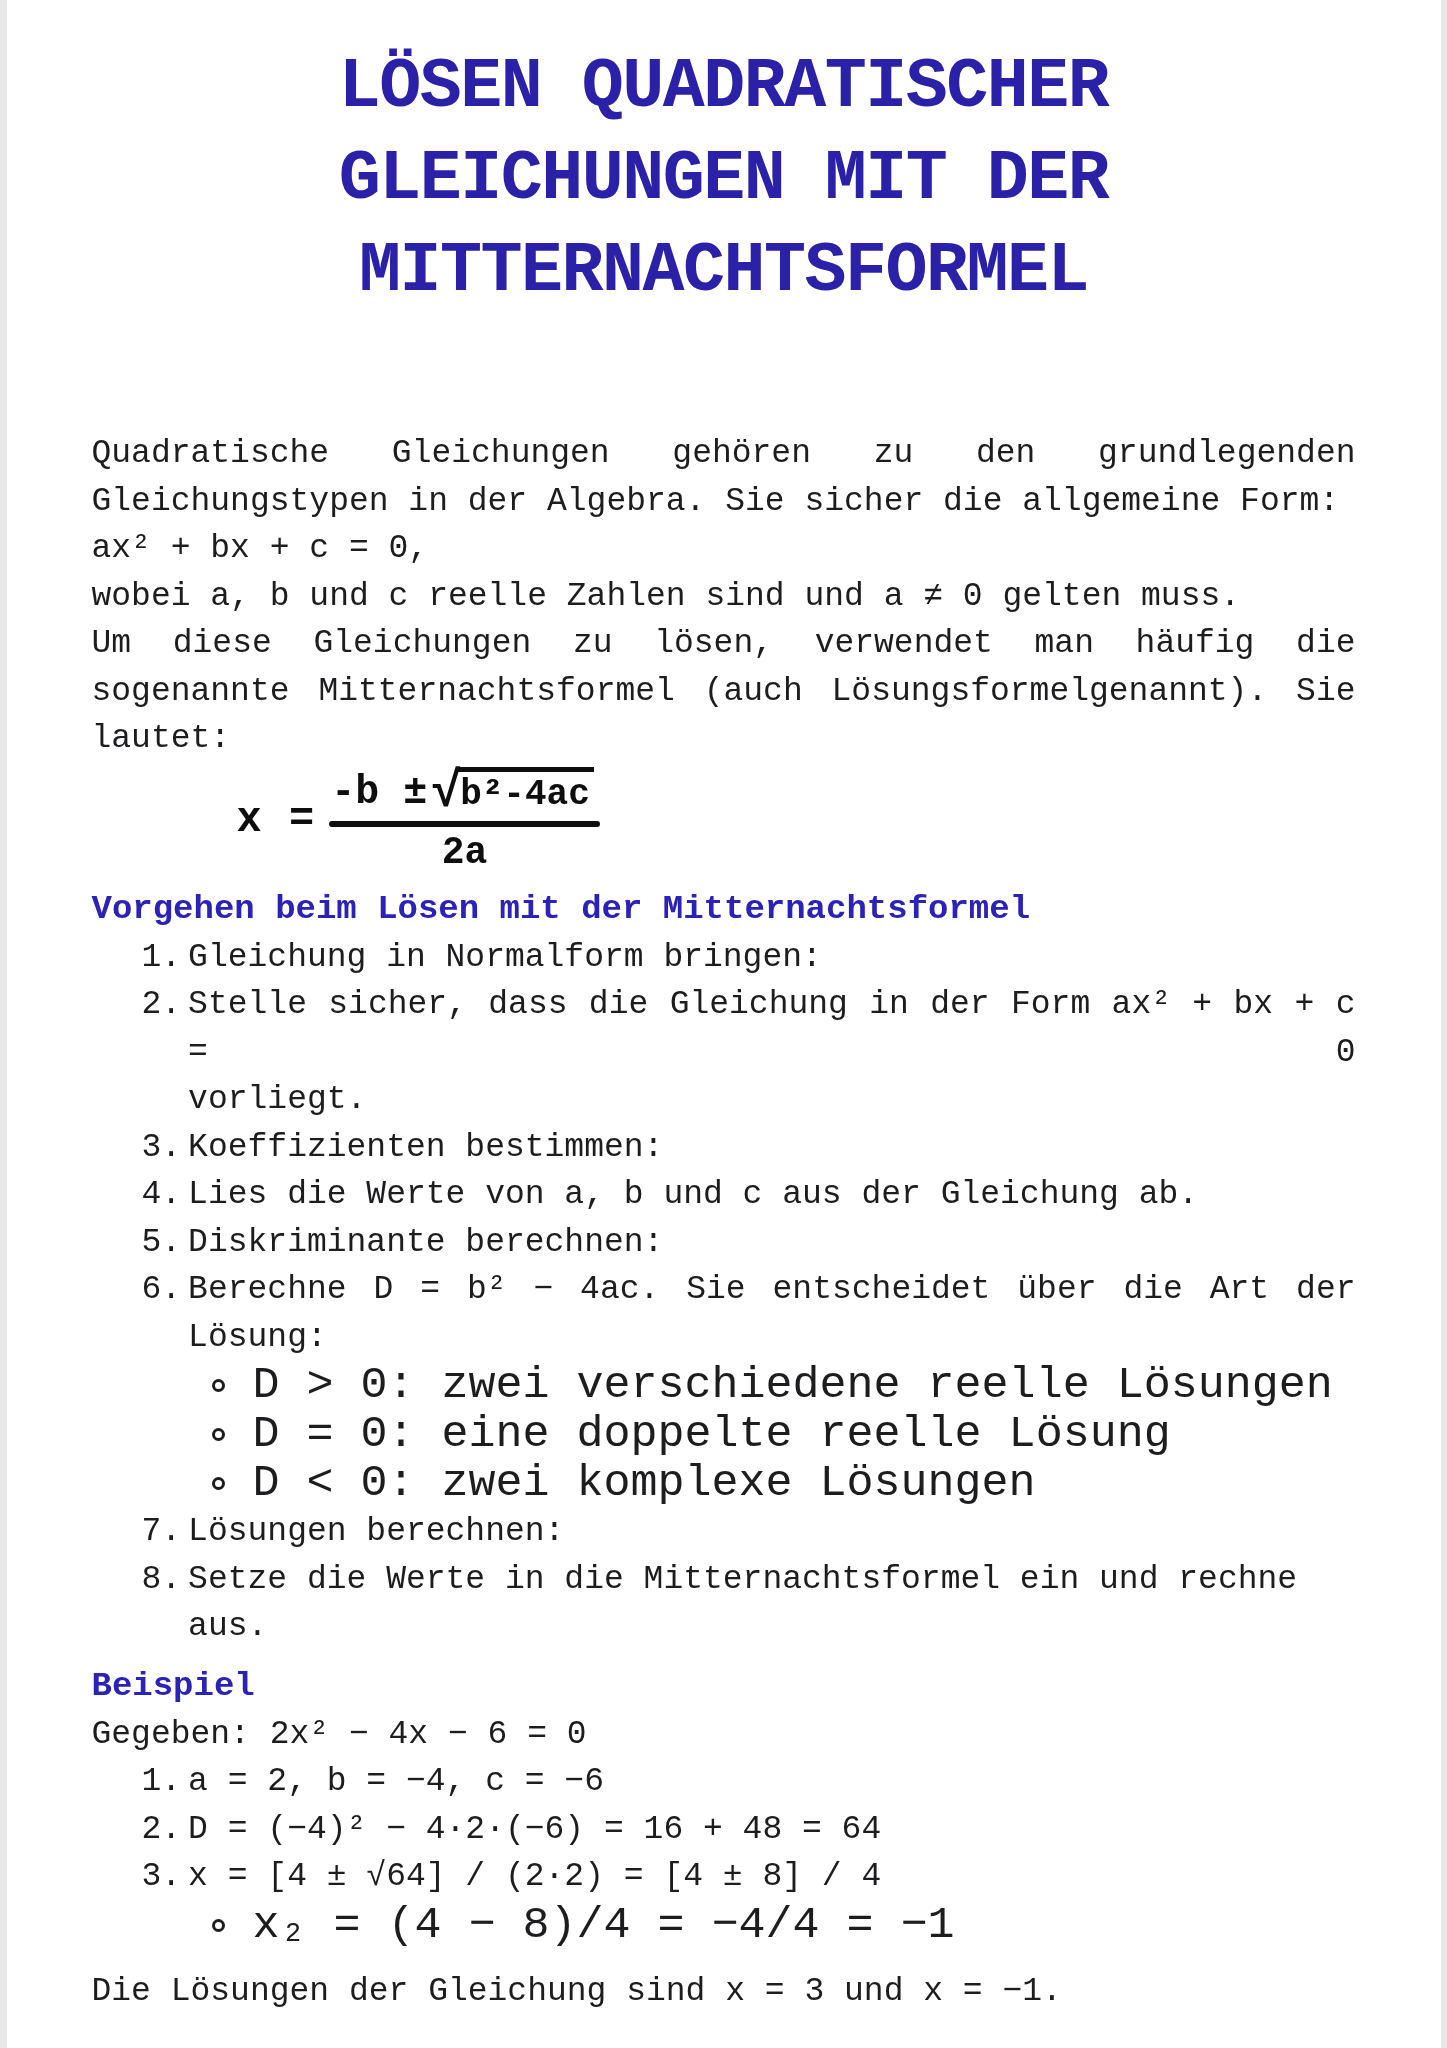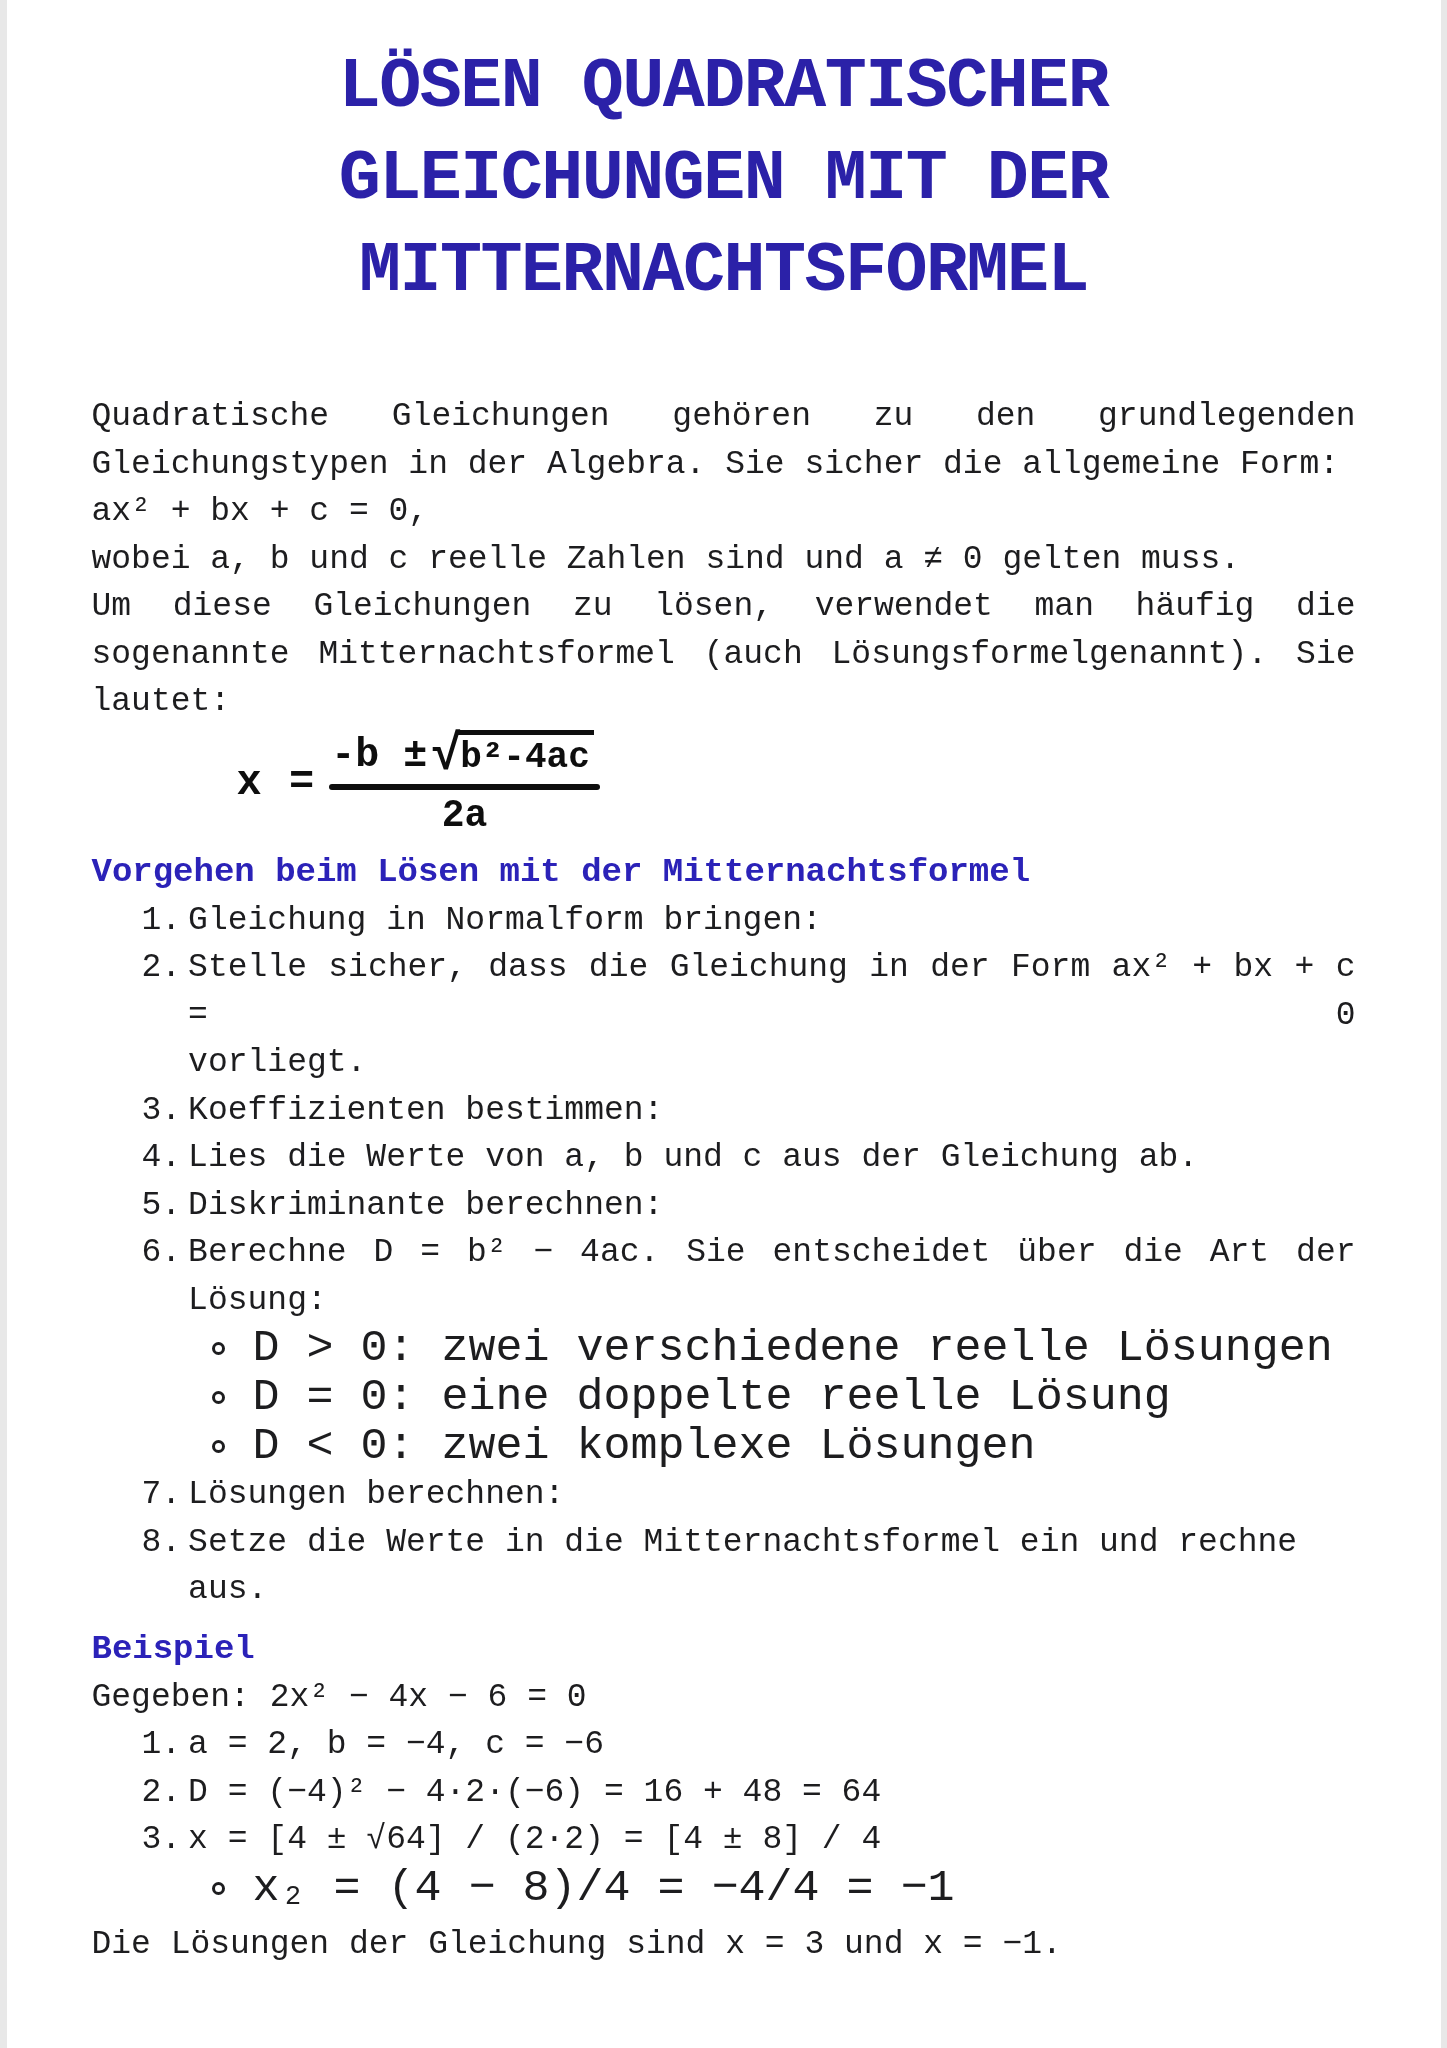--- a/index.html
+++ b/index.html
@@ -25,21 +25,21 @@
     text-align:center;
     color:var(--color-title);
     font-size:70px;
     font-weight:800;
     letter-spacing:-1.5px;
     line-height:92px;
     margin-top:12px;
   }
   .t-line{display:block;}
   
-  .intro{margin-top:75px;}
+  .intro{margin-top:112px;}
   .line{
     font-size:33px;
     line-height:47.5px;
     color:var(--color-body);
   }
   .stretch{
     text-align:justify;
     text-align-last:justify;
   }
   
@@ -115,21 +115,21 @@
   .ring{
     width:13px;
     height:13px;
     border:3px solid var(--color-body);
     border-radius:50%;
     flex-shrink:0;
     margin-right:28px;
   }
   .b-text{font-size:45px;line-height:49px;}
   .example-heading{}
-  .conclusion{margin-top:8px;}
+  .conclusion{margin-top:18px;}
 </style>
 </head>
 <body>
 
 <div class="page">
 
   <h1 class="title">
     <span class="t-line">LÖSEN QUADRATISCHER</span>
     <span class="t-line">GLEICHUNGEN MIT DER</span>
     <span class="t-line">MITTERNACHTSFORMEL</span>

